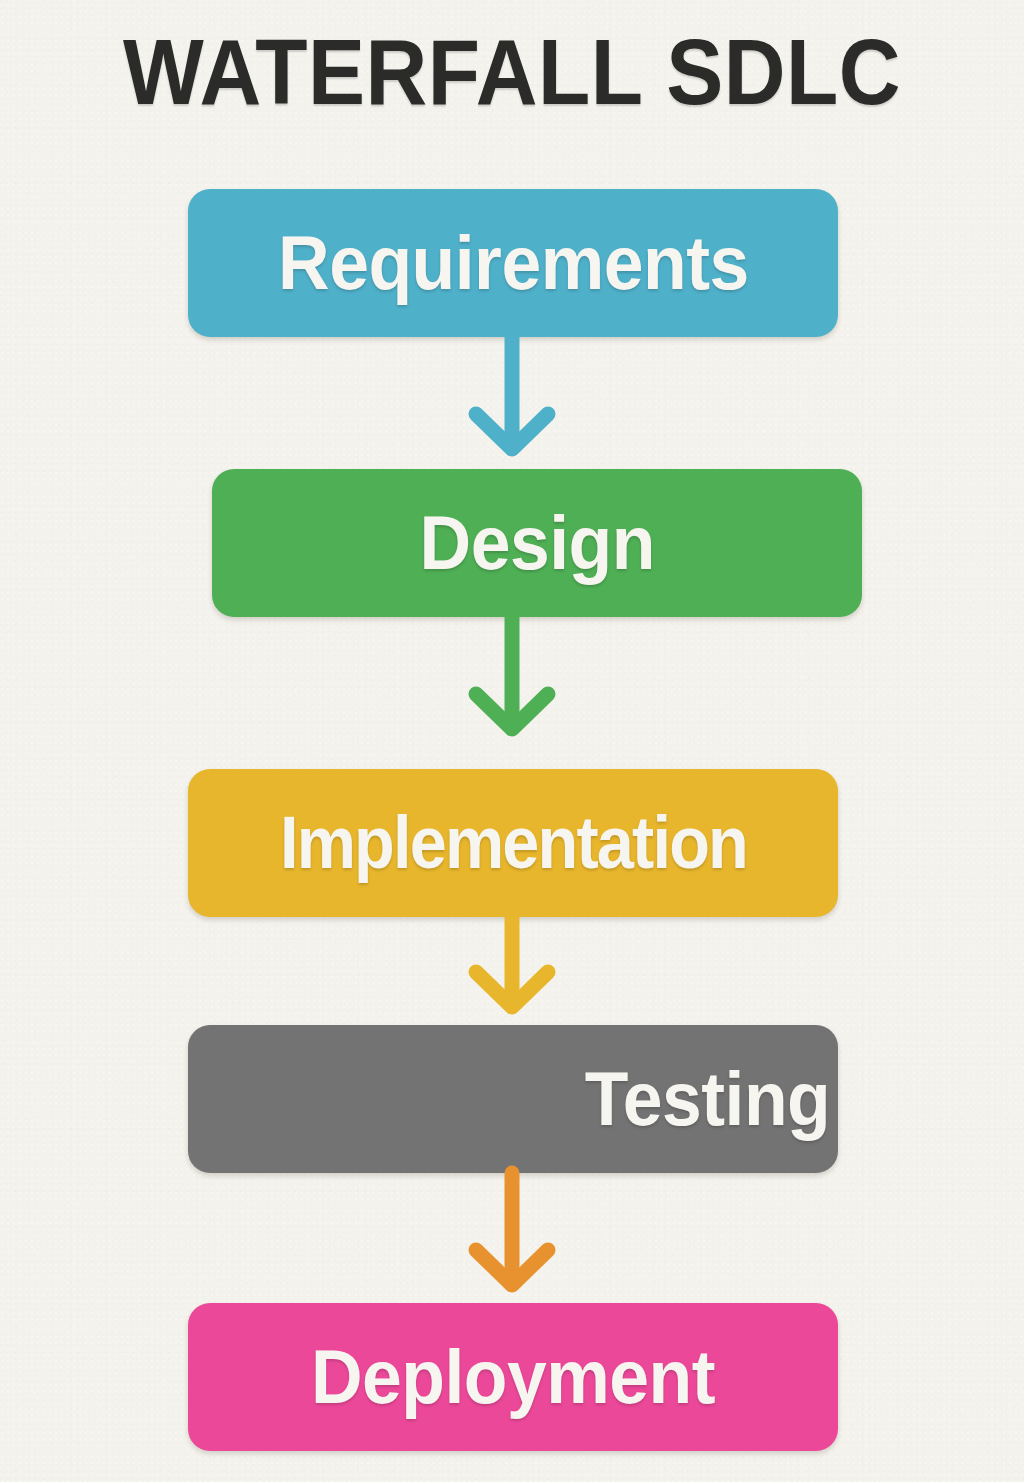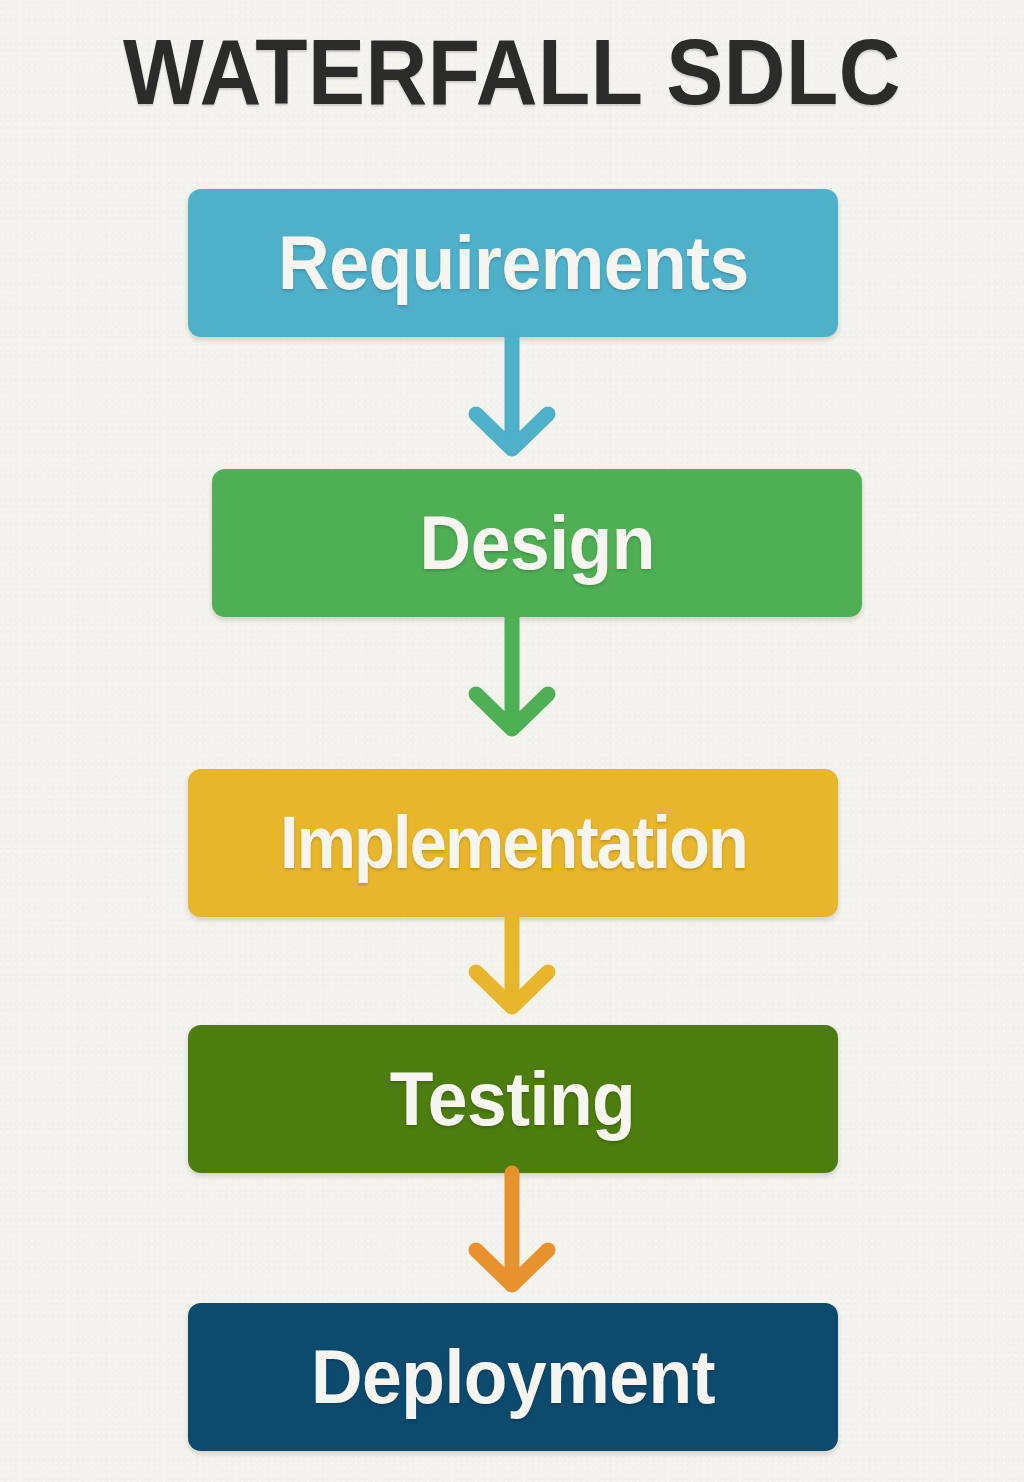--- a/index.html
+++ b/index.html
@@ -54,21 +54,21 @@
     text-shadow: 0 2px 2px rgba(0,0,0,0.16);
     white-space: nowrap;
   }
 
   
   .stage {
     position: absolute;
     left: 188px;
     width: 650px;
     height: 148px;
-    border-radius: 13px;
+    border-radius: 22px;
     box-shadow: 0 3px 5px rgba(40,30,20,0.16);
     display: flex;
     align-items: center;
     justify-content: center;
     box-sizing: border-box;
   }
   .stage-label {
     font-size: 76px;
     line-height: 80px;
     font-weight: 700;
@@ -150,28 +150,28 @@
     <span class="stage-label tight" style="color: rgb(247, 245, 240);">Implementation</span>
   </div>
 
   <div class="connector connector-2">
     <svg viewBox="0 0 128 134" xmlns="http://www.w3.org/2000/svg">
       <path d="M64 2 L64 112" stroke="#e8b62c"></path>
       <path d="M28 79 L64 114 L100 79" stroke="#e8b62c"></path>
     </svg>
   </div>
 
-  <div class="stage stage-3" style="background-color: #4d7c0f;">
+  <div class="stage stage-3" style="background-color: #737373; justify-content: flex-end;">
     <span class="stage-label" style="color: rgb(247, 245, 240);">Testing</span>
   </div>
 
   <div class="connector connector-3">
     <svg viewBox="0 0 128 134" xmlns="http://www.w3.org/2000/svg">
       <path d="M64 2 L64 112" stroke="#e8922f"></path>
       <path d="M28 79 L64 114 L100 79" stroke="#e8922f"></path>
     </svg>
   </div>
 
-  <div class="stage stage-4" style="background-color: #0c4a6e;">
+  <div class="stage stage-4" style="background-color: #ec4899;">
     <span class="stage-label" style="color: rgb(247, 245, 240);">Deployment</span>
   </div>
 
 </div>
 
 </body></html>

